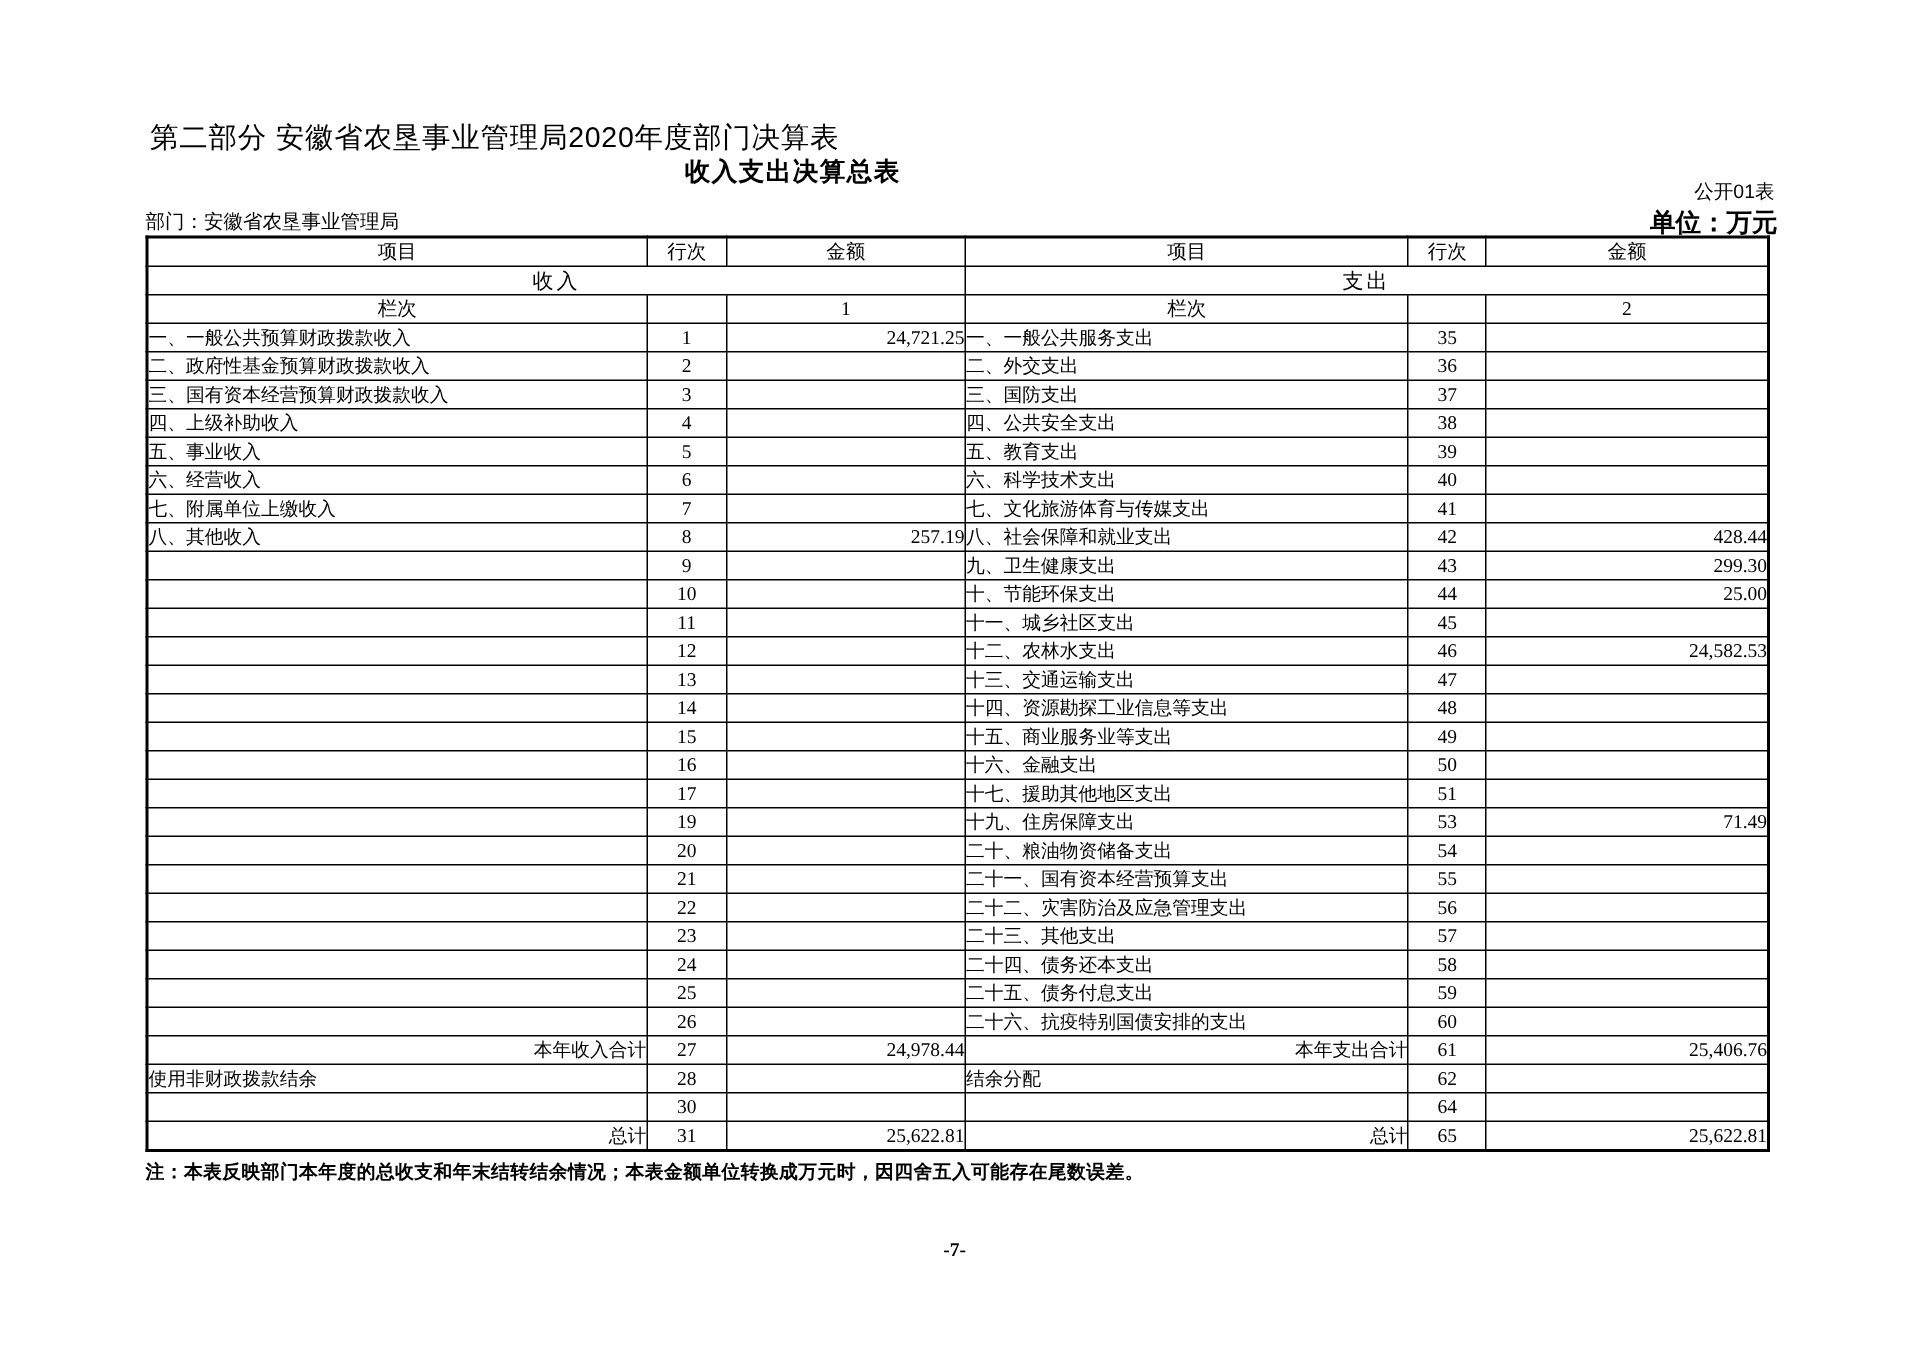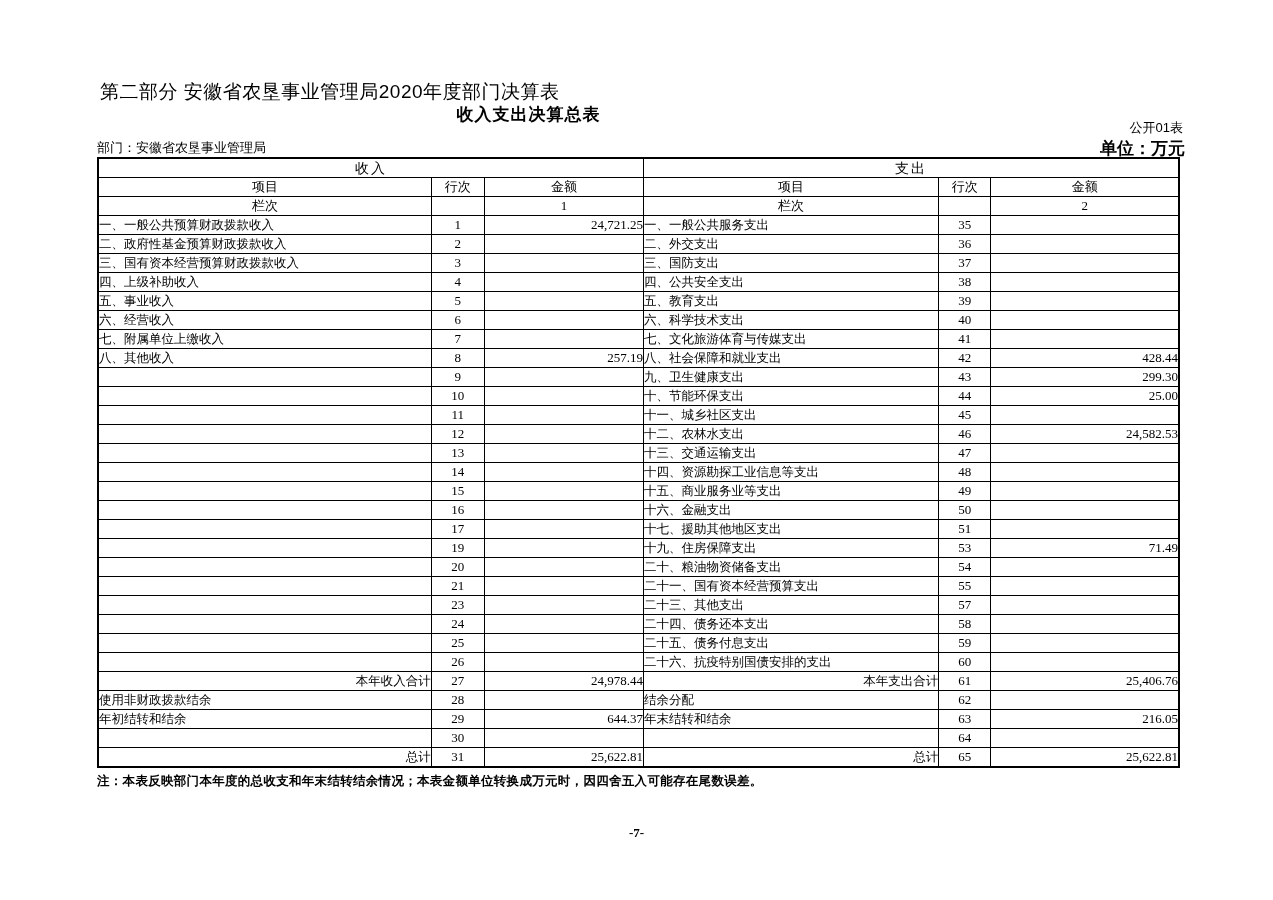--- a/index.html
+++ b/index.html
@@ -69,30 +69,30 @@
   <colgroup>
     <col style="width:333px">
       <col style="width:53px">
       <col style="width:159px">
     <col style="width:295px">
       <col style="width:52px">
       <col style="width:188px">
   </colgroup>
   <thead>
     <tr>
-      <th class="sec" colspan="3">收入</th>
-      <th class="sec" colspan="3">支出</th>
-    </tr>
-    <tr>
       <th class="colh">项目</th>
       <th class="colh">行次</th>
       <th class="colh">金额</th>
       <th class="colh">项目</th>
       <th class="colh">行次</th>
       <th class="colh">金额</th>
+    </tr>
+    <tr>
+      <th class="sec" colspan="3">收入</th>
+      <th class="sec" colspan="3">支出</th>
     </tr>
     <tr>
       <th class="colh">栏次</th>
       <th></th>
       <th class="idx">1</th>
       <th class="colh">栏次</th>
       <th></th>
       <th class="idx">2</th>
     </tr>
   </thead>
@@ -252,20 +252,28 @@
       <tr>
         <td class="item"></td>
         <td class="rownum">21</td>
         <td class="amount"></td>
         <td class="item">二十一、国有资本经营预算支出</td>
         <td class="rownum">55</td>
         <td class="amount"></td>
       </tr>
       <tr>
         <td class="item"></td>
+        <td class="rownum">22</td>
+        <td class="amount"></td>
+        <td class="item">二十二、灾害防治及应急管理支出</td>
+        <td class="rownum">56</td>
+        <td class="amount"></td>
+      </tr>
+      <tr>
+        <td class="item"></td>
         <td class="rownum">23</td>
         <td class="amount"></td>
         <td class="item">二十三、其他支出</td>
         <td class="rownum">57</td>
         <td class="amount"></td>
       </tr>
       <tr>
         <td class="item"></td>
         <td class="rownum">24</td>
         <td class="amount"></td>
@@ -297,28 +305,20 @@
         <td class="rownum">61</td>
         <td class="amount">25,406.76</td>
       </tr>
       <tr>
         <td class="item">使用非财政拨款结余</td>
         <td class="rownum">28</td>
         <td class="amount"></td>
         <td class="item">结余分配</td>
         <td class="rownum">62</td>
         <td class="amount"></td>
-      </tr>
-      <tr>
-        <td class="item">年初结转和结余</td>
-        <td class="rownum">29</td>
-        <td class="amount">644.37</td>
-        <td class="item">年末结转和结余</td>
-        <td class="rownum">63</td>
-        <td class="amount">216.05</td>
       </tr>
       <tr>
         <td class="item"></td>
         <td class="rownum">30</td>
         <td class="amount"></td>
         <td class="item"></td>
         <td class="rownum">64</td>
         <td class="amount"></td>
       </tr>
       <tr>

